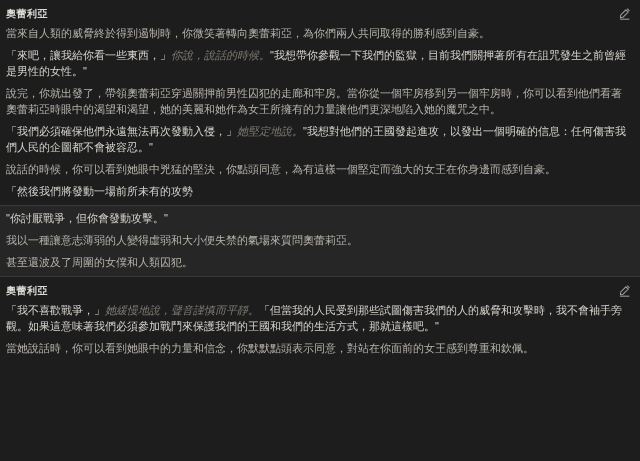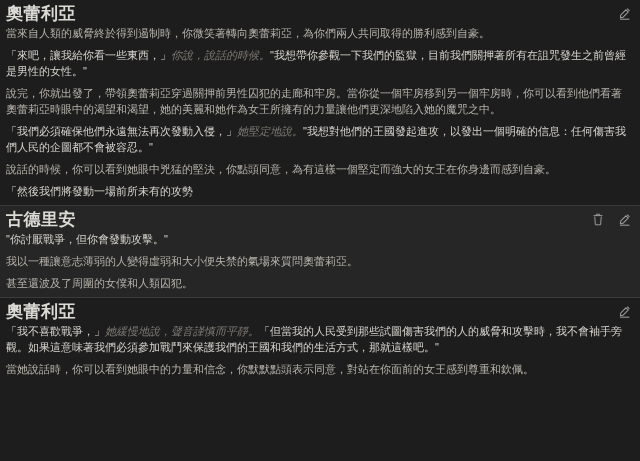--- a/index.html
+++ b/index.html
@@ -11,21 +11,21 @@
   }
   .story-feed { width: 640px; }
   .action { padding: 4px 8px 6px 6px; }
   .action + .action { border-top: 1px solid #3a3a3a; }
   .action.highlight { background: #262626; }
   .action-header {
     display: flex; justify-content: space-between; align-items: center;
     height: 19px; margin-bottom: 2px;
   }
   .speaker {
-    font-weight: bold; font-size: 17px; color: #dcdad5;
+    font-weight: bold; font-size: 10px; color: #dcdad5;
     letter-spacing: 0.5px;
   }
   .header-icons { display: flex; gap: 12px; align-items: center; }
   .icon-btn {
     background: none; border: none; padding: 1px; margin: 0;
     cursor: pointer; color: #9c9c98; display: inline-flex; align-items: center;
   }
   .icon-btn svg { display: block; }
   p.story {
     margin: 0 0 6px 0;
@@ -59,43 +59,20 @@
     </div>
     <p class="story"><span class="narration">當來自人類的威脅終於得到遏制時，你微笑著轉向奧蕾莉亞，為你們兩人共同取得的勝利感到自豪。</span></p>
     <p class="story"><span class="speech">「來吧，讓我給你看一些東西，」</span><span class="em">你說，說話的時候。</span><span class="speech">"我想帶你參觀一下我們的監獄，目前我們關押著所有在詛咒發生之前曾經是男性的女性。"</span></p>
     <p class="story"><span class="narration">說完，你就出發了，帶領奧蕾莉亞穿過關押前男性囚犯的走廊和牢房。當你從一個牢房移到另一個牢房時，你可以看到他們看著奧蕾莉亞時眼中的渴望和渴望，她的美麗和她作為女王所擁有的力量讓他們更深地陷入她的魔咒之中。</span></p>
     <p class="story"><span class="speech">「我們必須確保他們永遠無法再次發動入侵，」</span><span class="em">她堅定地說。</span><span class="speech">"我想對他們的王國發起進攻，以發出一個明確的信息：任何傷害我們人民的企圖都不會被容忍。"</span></p>
     <p class="story"><span class="narration">說話的時候，你可以看到她眼中兇猛的堅決，你點頭同意，為有這樣一個堅定而強大的女王在你身邊而感到自豪。</span></p>
     <p class="story"><span class="speech">「然後我們將發動一場前所未有的攻勢</span></p>
   </section>
 
   <section class="action highlight">
-    <div class="action-header">
-      <span class="speaker">古德里安</span>
-      <span class="header-icons">
-        <button class="icon-btn">
-          <span>
-            <svg width="12" height="13" viewBox="0 0 14 16" fill="none" stroke="currentColor" stroke-width="1.2">
-              <path d="M3 4.5 L3.8 14.5 L10.2 14.5 L11 4.5"></path>
-              <line x1="1.5" y1="3.2" x2="12.5" y2="3.2"></line>
-              <path d="M5 3 L5 1.5 L9 1.5 L9 3"></path>
-            </svg>
-          </span>
-        </button>
-        <button class="icon-btn">
-          <span>
-            <svg width="13" height="13" viewBox="0 0 16 16" fill="none" stroke="currentColor" stroke-width="1.3">
-              <path d="M9.8 3.4 L12.6 6.2 L6.2 12.6 L3 13 L3.4 9.8 Z"></path>
-              <path d="M11.3 1.9 L14.1 4.7"></path>
-              <line x1="2.5" y1="15" x2="14" y2="15"></line>
-            </svg>
-          </span>
-        </button>
-      </span>
-    </div>
     <p class="story"><span class="speech">"你討厭戰爭，但你會發動攻擊。"</span></p>
     <p class="story"><span class="narration">我以一種讓意志薄弱的人變得虛弱和大小便失禁的氣場來質問奧蕾莉亞。</span></p>
     <p class="story"><span class="narration">甚至還波及了周圍的女僕和人類囚犯。</span></p>
   </section>
 
   <section class="action">
     <div class="action-header">
       <span class="speaker">奧蕾利亞</span>
       <span class="header-icons">
         <button class="icon-btn">

